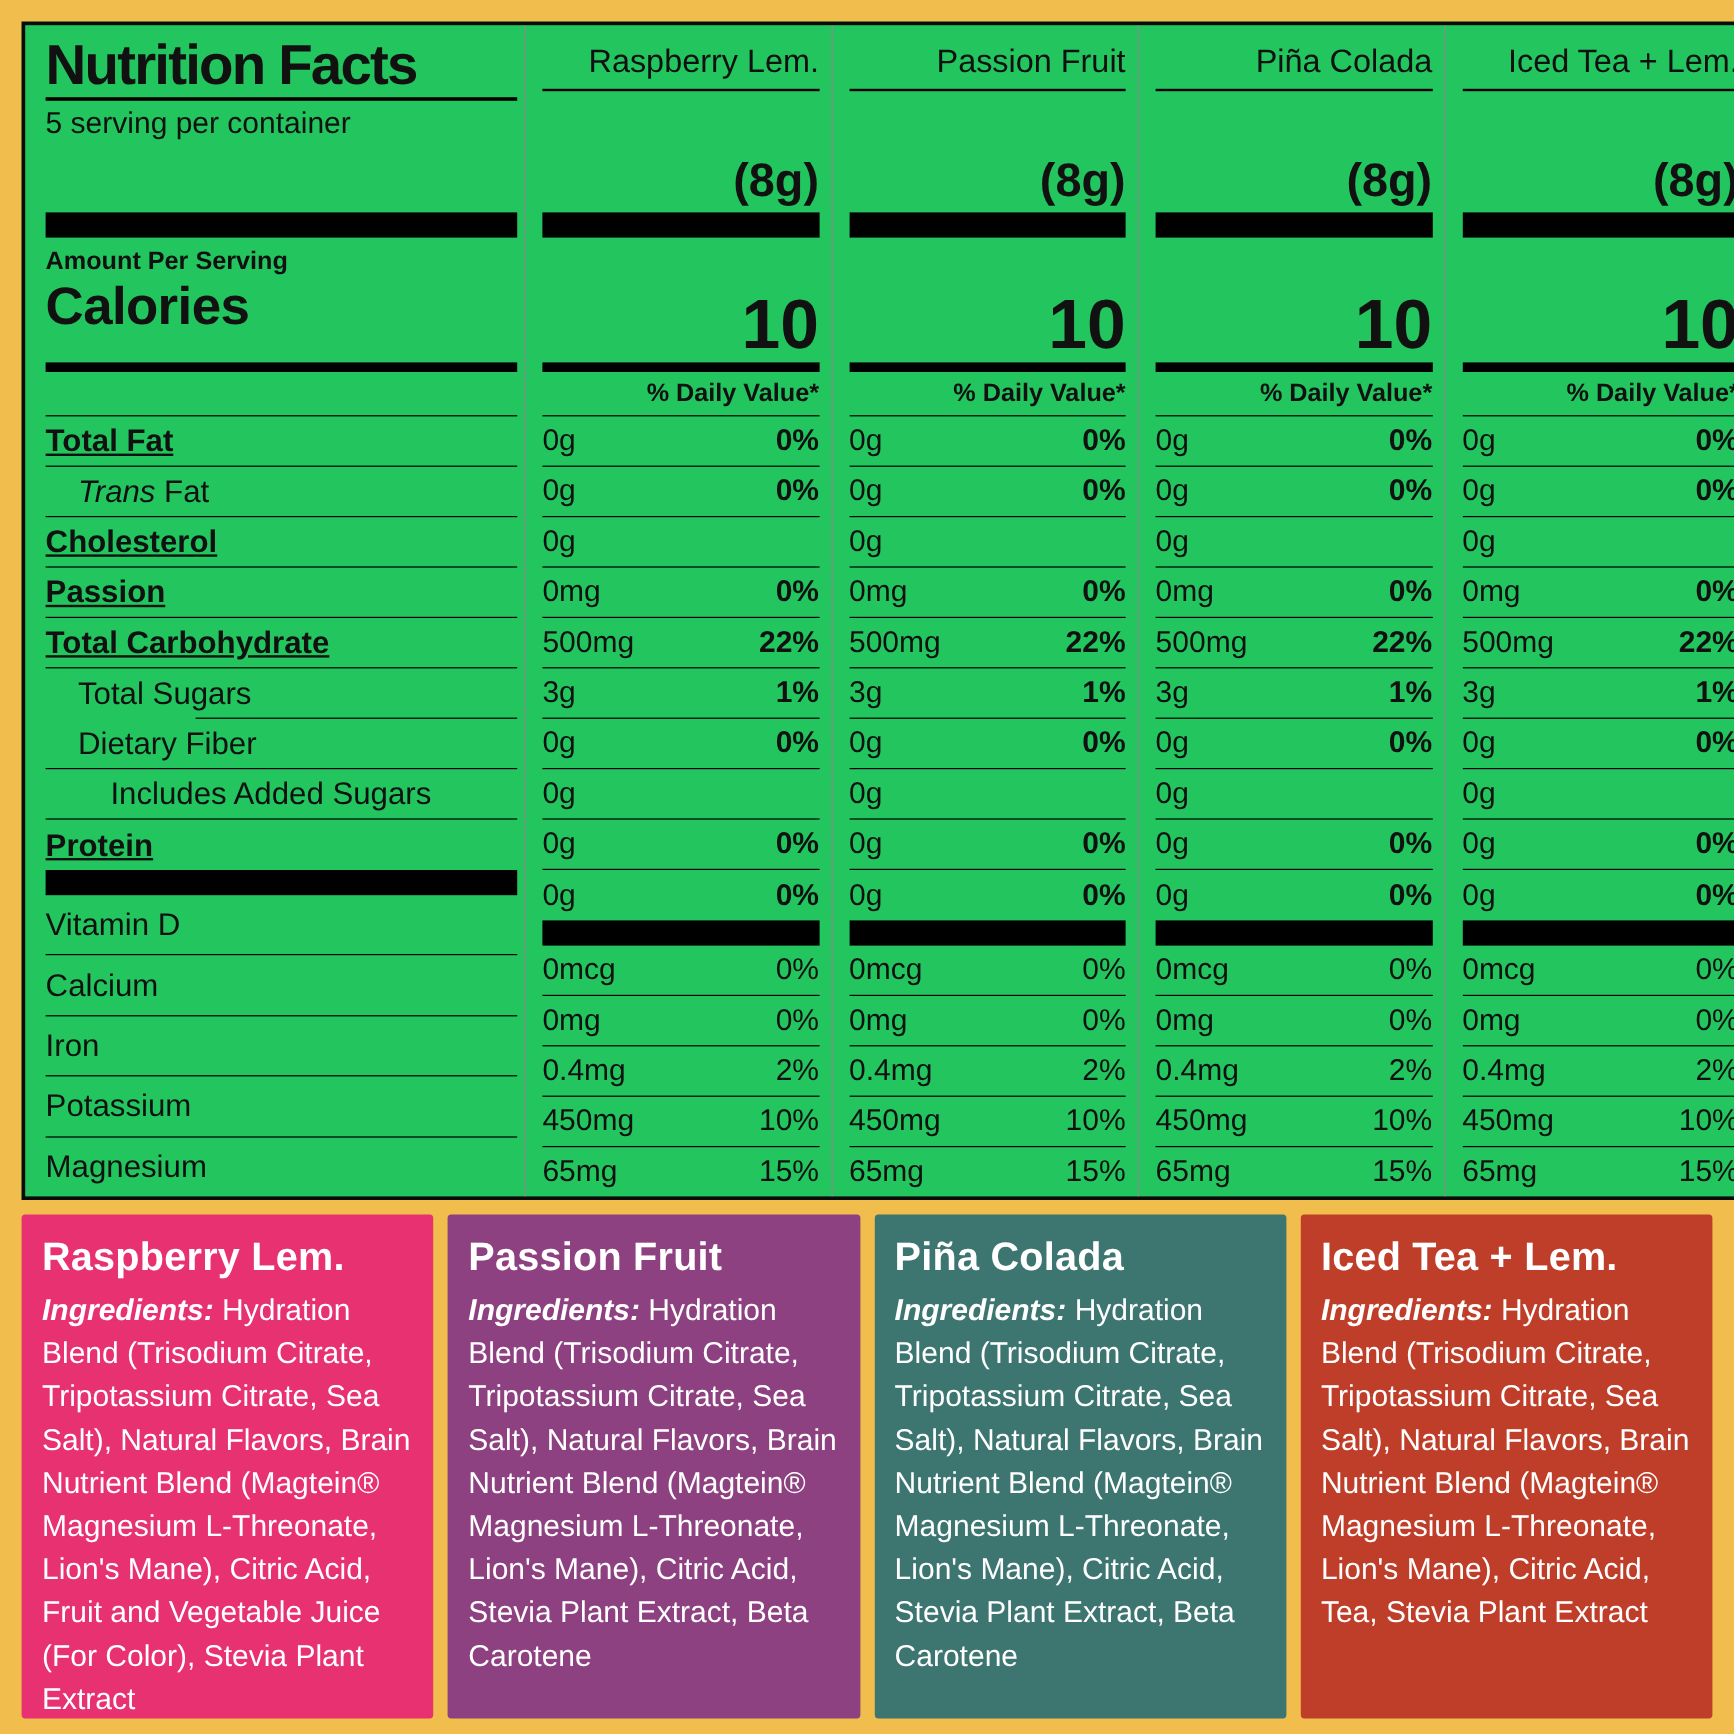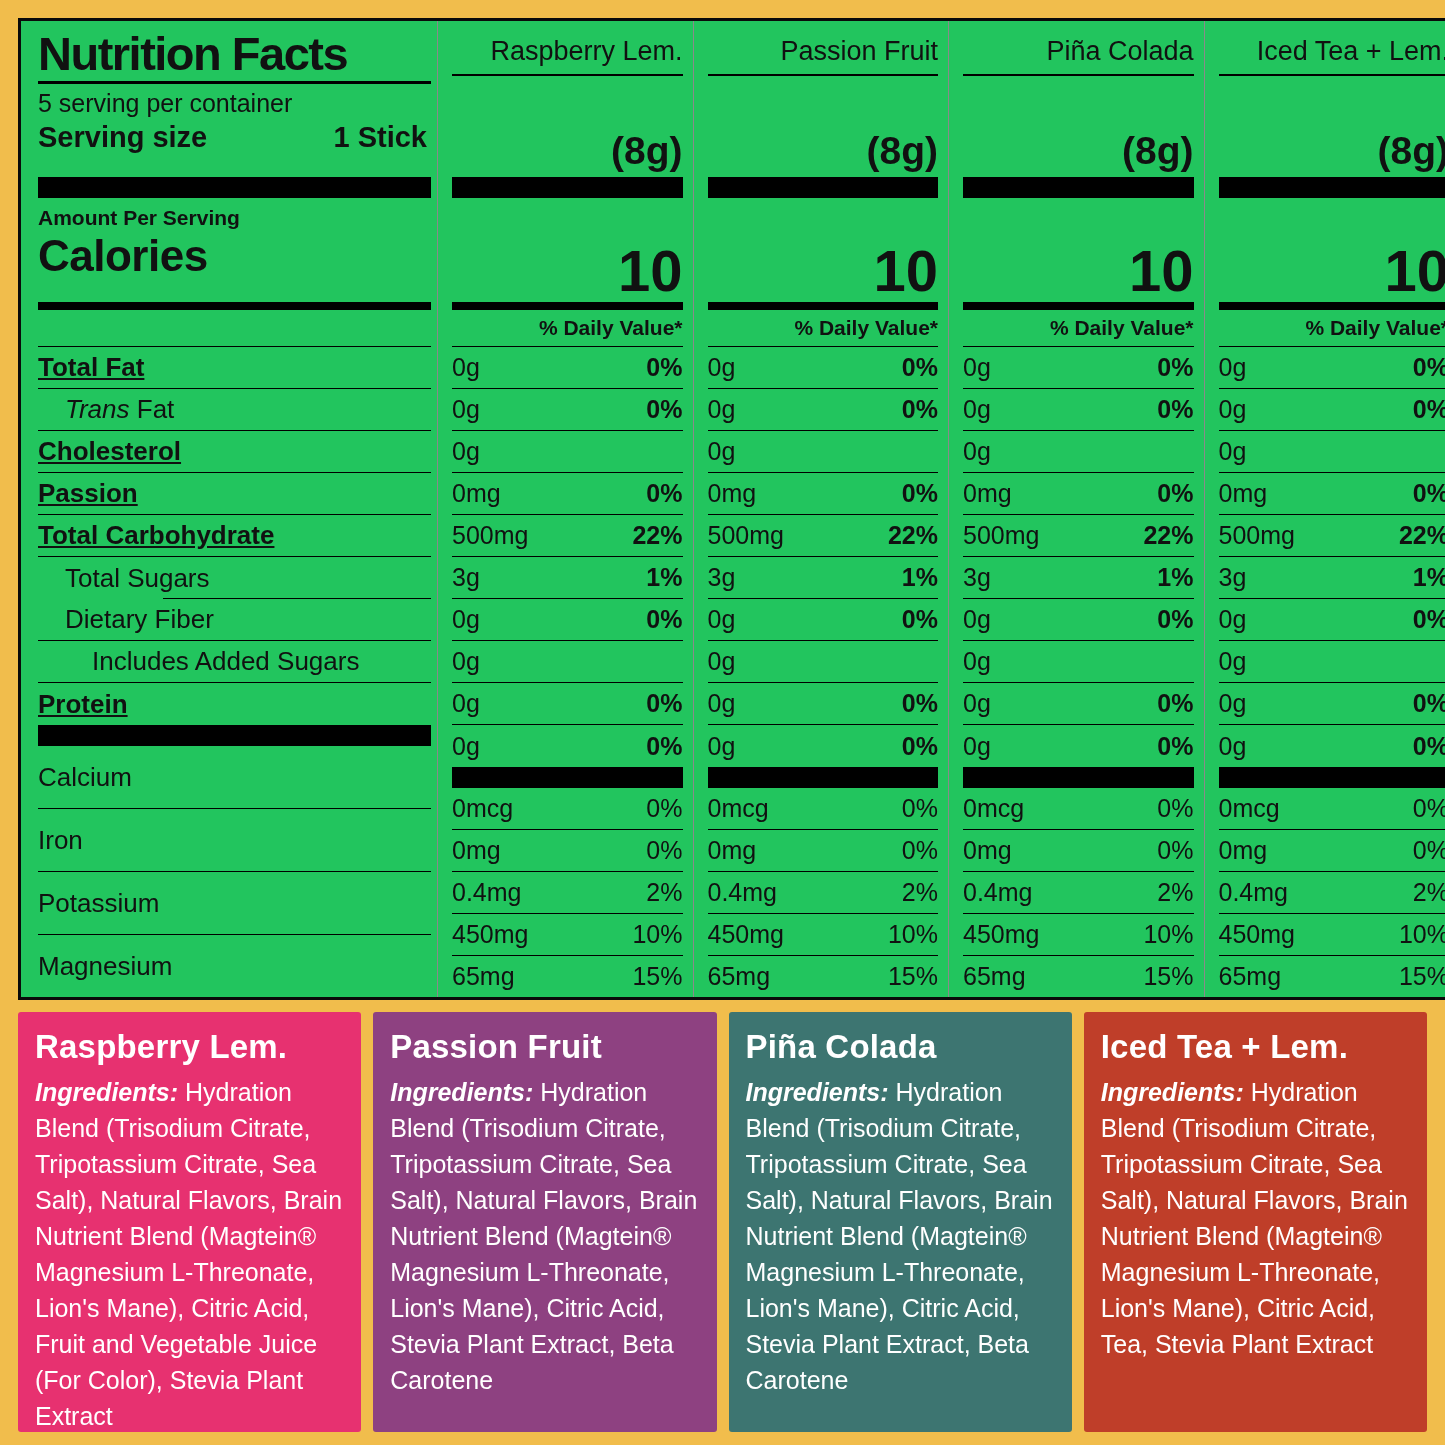--- a/index.html
+++ b/index.html
@@ -71,24 +71,20 @@
 <body>
 
 <div class="page" id="page" style="background: rgb(241, 189, 76);">
 
   <div class="facts" id="facts">
     <div class="col label-col">
       <div class="sec-header">
         <div class="nf-title">Nutrition Facts</div>
         <div class="title-rule"></div>
         <div class="nf-servings">5 serving per container</div>
-        <div class="nf-serving-size">
-          <span>Serving size</span>
-          <span>1 Stick</span>
-        </div>
       </div>
       <div class="bar-thick"></div>
       <div class="sec-amount">
         <div class="aps">Amount Per Serving</div>
         <div class="cal">Calories</div>
       </div>
       <div class="bar-med"></div>
       <div class="dv-row"></div>
       <div id="label-rows">
           <div class="row">
@@ -114,20 +110,23 @@
           </div>
           <div class="row">
             <span class="nut-label ind2">Includes Added Sugars</span>
           </div>
           <div class="row no-border">
             <span class="nut-label b">Protein</span>
           </div>
         </div>
       <div class="bar-thick"></div>
       <div class="micros" id="label-micros">
+          <div class="row">
+            <span class="nut-label">Vitamin D</span>
+          </div>
           <div class="row">
             <span class="nut-label">Calcium</span>
           </div>
           <div class="row">
             <span class="nut-label">Iron</span>
           </div>
           <div class="row">
             <span class="nut-label">Potassium</span>
           </div>
           <div class="row">

